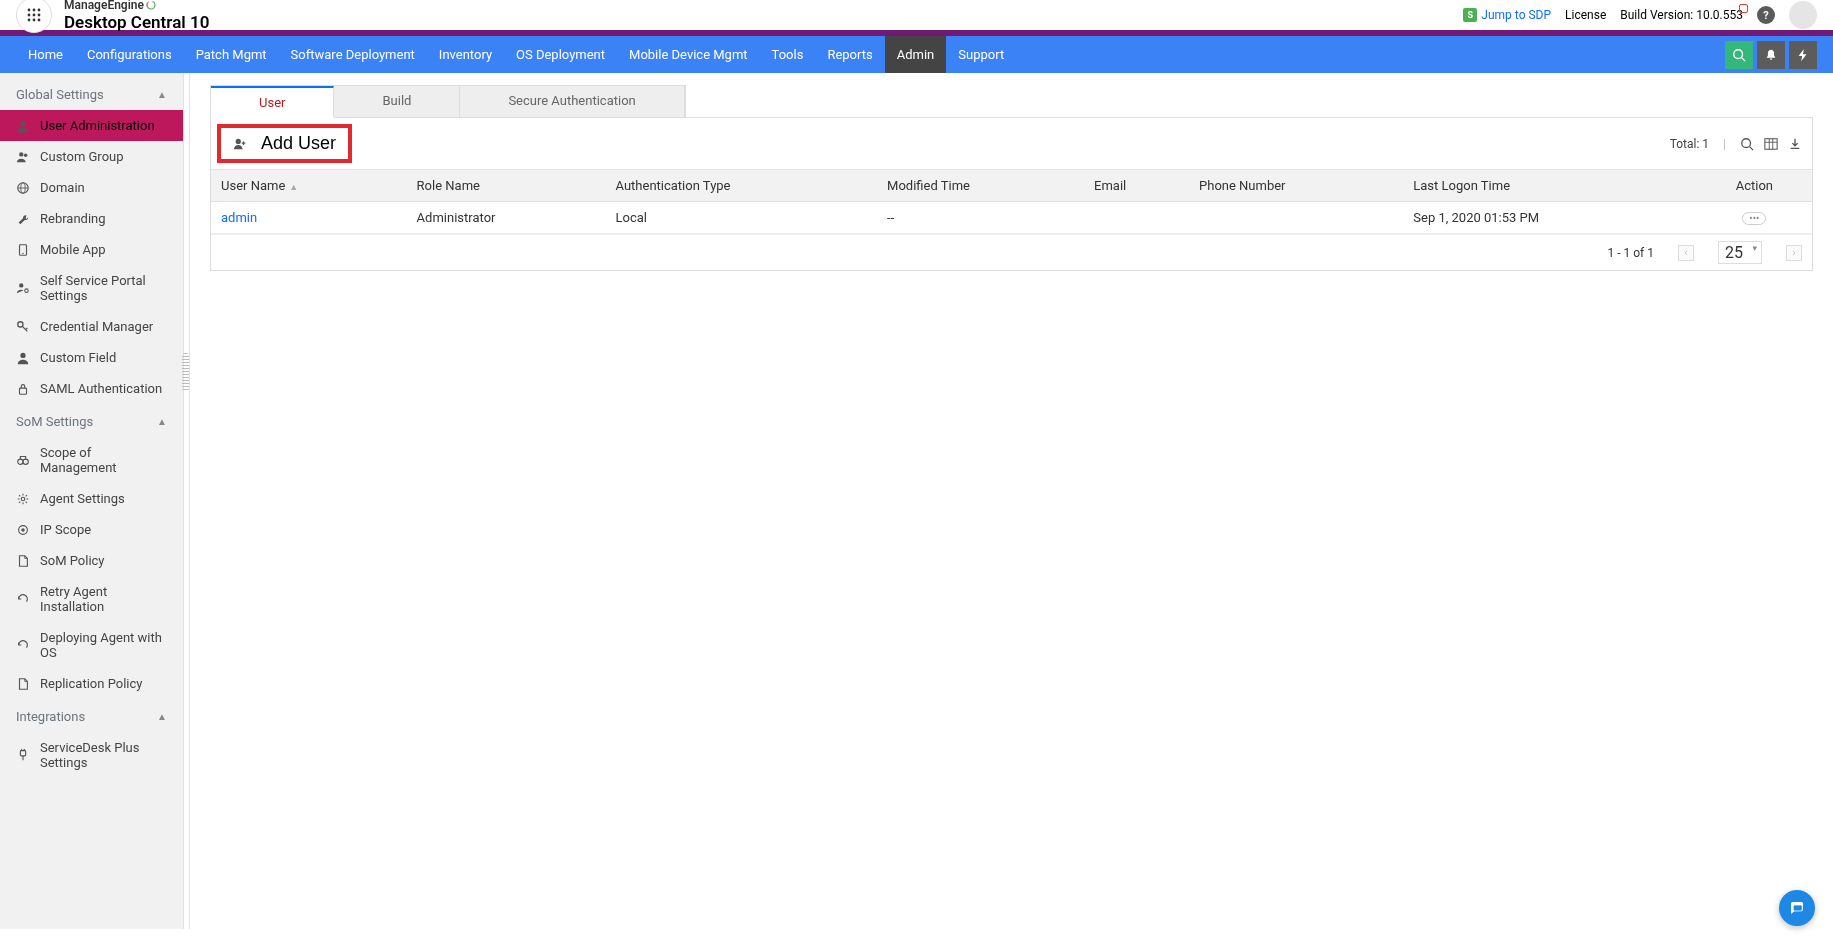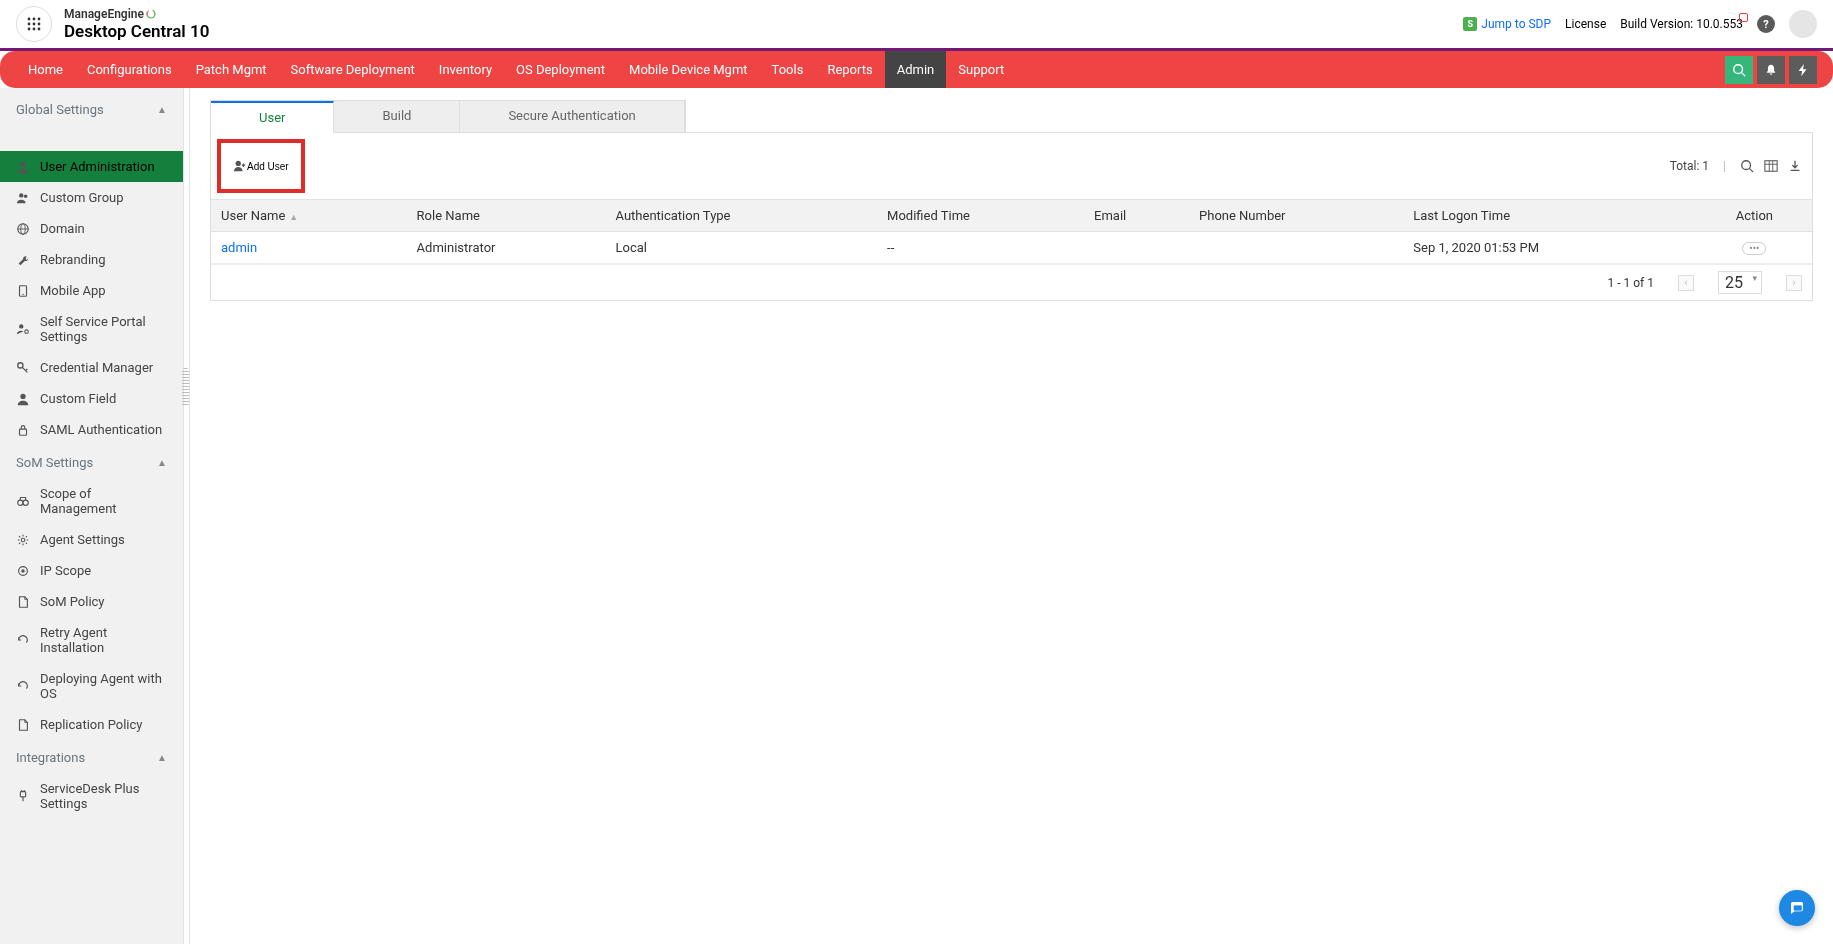--- a/index.html
+++ b/index.html
@@ -1,59 +1,59 @@
 <!DOCTYPE html>
 <html><head>
 <meta charset="utf-8">
 <style>
 * { box-sizing: border-box; margin: 0; padding: 0; }
 body { font-family: -apple-system, "Segoe UI", Roboto, Arial, sans-serif; font-size: 13px; color: #333; background: #fff; }
 
 
-.header { display:flex; align-items:center; justify-content:space-between; padding:8px 16px; border-bottom:3px solid #701a75; height:51px; }
+.header { display:flex; align-items:center; justify-content:space-between; padding:8px 16px; border-bottom:6px solid #701a75; height:36px; }
 .header-left { display:flex; align-items:center; gap:12px; }
 .apps-btn { width:36px; height:36px; border:1px solid #ddd; border-radius:50%; display:flex; align-items:center; justify-content:center; background:#fff; }
 .brand-top { font-size:12px; font-weight:600; color:#333; }
 .brand-bottom { font-size:17px; font-weight:600; color:#000; }
 .header-right { display:flex; align-items:center; gap:14px; }
 .jump-sdp { color:#0d6efd; font-size:12px; display:flex; align-items:center; gap:4px; }
 .jump-s-icon { width:14px; height:14px; background:#4caf50; color:#fff; font-size:9px; font-weight:bold; display:flex; align-items:center; justify-content:center; border-radius:2px; }
 .header-link { font-size:12px; color:#000; }
 .bell-badge { position:relative; }
 .bell-badge::after { content:""; position:absolute; top:-4px; right:-5px; width:7px; height:7px; border:1px solid #e53935; border-radius:2px; }
 .help-circle { width:18px; height:18px; border-radius:50%; background:#5a5a5a; color:#fff; font-size:11px; display:flex; align-items:center; justify-content:center; font-weight:bold; }
 .avatar { width:28px; height:28px; border-radius:50%; background:#e5e5e5; }
 
 
-.topnav { background:#ef4444; display:flex; align-items:center; height:37px; padding:0 16px; justify-content:space-between;border-radius:15px; }
+.topnav { background:#3b82f6; display:flex; align-items:center; height:37px; padding:0 16px; justify-content:space-between; }
 .topnav-left { display:flex; }
 .topnav-item { color:#fff; font-size:13px; padding:0 12px; height:37px; display:flex; align-items:center; }
 .topnav-item.active { background:#444; }
 .topnav-right { display:flex; gap:4px; }
 .topnav-icon { width:28px; height:28px; display:flex; align-items:center; justify-content:center; background:#5c5c5c; color:#fff; }
 .topnav-icon.search { background:#35b77b; }
 
 
 .layout { display:flex; height:calc(100vh - 88px); }
 .sidebar { width:184px; background:#f1f1f1; border-right:1px solid #e2e2e2; overflow-y:auto; padding-top:4px; }
 .side-section { padding:10px 16px 8px; color:#6c757d; font-size:13px; display:flex; justify-content:space-between; align-items:center; }
 .side-item { display:flex; align-items:center; gap:10px; padding:8px 16px; font-size:13px; color:#444; }
-.side-item.active { background:#15803d; color:#000;margin-top:26px; }
+.side-item.active { background:#be185d; color:#000; }
 .side-icon { width:14px; text-align:center; color:#555; font-size:12px; }
 .collapse-handle { width:6px; background:transparent; border-right:1px solid #e2e2e2; position:relative; }
 .collapse-handle::before { content:""; position:absolute; left:-2px; top:280px; width:7px; height:38px; background:repeating-linear-gradient(to bottom,#bbb 0,#bbb 1px,transparent 1px,transparent 3px); border-radius:3px; }
 
 
 .content { flex:1; padding:12px 20px; }
 .tabbar { display:flex; background:#eee; border:1px solid #ddd; border-bottom:none; width:fit-content; }
 .tab { padding:7px 48px; font-size:13px; color:#666; border-right:1px solid #ddd; }
-.tab.active { background:#fff; color:#15803d; border-top:2px solid #0d6efd; border-bottom:1px solid #fff; margin-bottom:-1px; }
+.tab.active { background:#fff; color:#b91c1c; border-top:2px solid #0d6efd; border-bottom:1px solid #fff; margin-bottom:-1px; }
 .panel { border:1px solid #ddd; padding:0; }
 .toolbar { display:flex; justify-content:space-between; align-items:center; padding:6px 10px 6px 6px; }
-.add-user-btn { display:flex; align-items:center; gap:0; padding:16px 12px; border:4px solid #e12a2a; background:#fff; font-size:10px; cursor:pointer; }
+.add-user-btn { display:flex; align-items:center; gap:14px; padding:5px 12px; border:4px solid #e12a2a; background:#fff; font-size:18px; cursor:pointer; }
 .toolbar-right { display:flex; align-items:center; gap:14px; font-size:12px; color:#444; }
 .toolbar-icons { display:flex; gap:10px; color:#555; }
 .divider { color:#bbb; }
 
 
 .table { width:100%; border-collapse:collapse; }
 .table th { text-align:left; padding:8px 10px; background:#f2f2f2; border-top:1px solid #e2e2e2; border-bottom:1px solid #e2e2e2; font-weight:normal; color:#333; font-size:13px; }
 .table td { padding:8px 10px; border-bottom:1px solid #eee; font-size:13px; }
 .sort-ind { color:#aaa; font-size:9px; margin-left:4px; }
 .link-cell { color:#0d6efd; }

